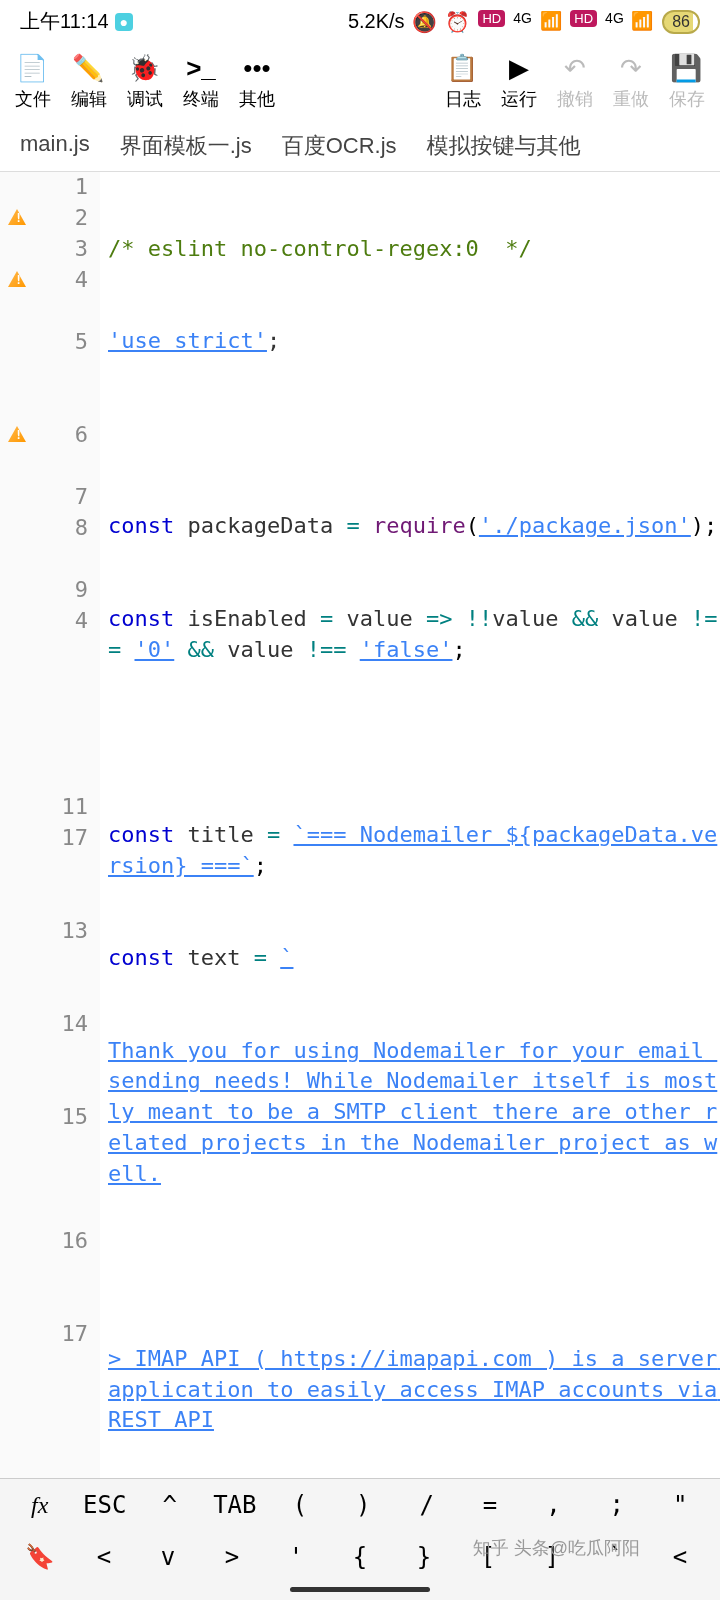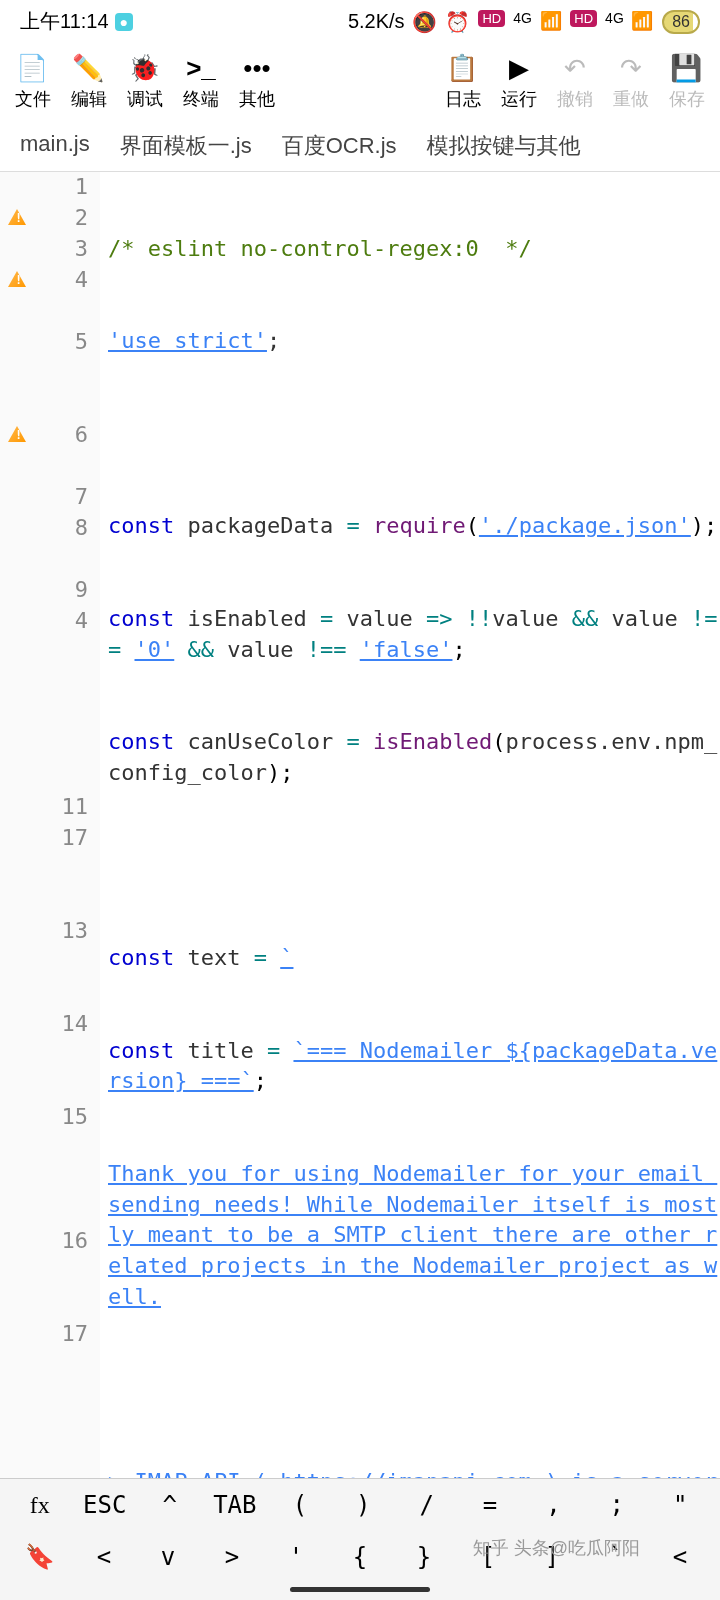--- a/index.html
+++ b/index.html
@@ -130,21 +130,21 @@
   border-top: 1px solid #ccc;
 }
 .key-row {
   display: flex;
   justify-content: space-around;
   align-items: center;
   padding: 12px 8px;
   font-size: 24px;
   font-family: monospace;
 }
-.key-row .fx { font-family: serif; }
+.key-row .fx { font-style: italic; font-family: serif; }
 .key { min-width: 40px; text-align: center; }
 .nav-indicator {
   width: 140px;
   height: 5px;
   background: #333;
   border-radius: 3px;
   margin: 4px auto 8px;
 }
 .watermark {
   position: absolute;
@@ -273,24 +273,23 @@
       <div class="gutter-line"></div>
       <div class="gutter-line"></div>
       <div class="gutter-line">17</div>
     </div>
   <div class="code">
     <div class="code-line"><span class="c-comment">/* eslint no-control-regex:0  */</span></div>
     <div class="code-line"><span class="c-string">'use strict'</span><span class="c-ident">;</span></div>
     <div class="code-line"></div>
     <div class="code-line"><span class="c-keyword">const</span> <span class="c-ident">packageData</span> <span class="c-op">=</span> <span class="c-func">require</span>(<span class="c-string">'./package.json'</span>);</div>
     <div class="code-line"><span class="c-keyword">const</span> <span class="c-ident">isEnabled</span> <span class="c-op">=</span> <span class="c-ident">value</span> <span class="c-op">=&gt;</span> <span class="c-op">!!</span><span class="c-ident">value</span> <span class="c-op">&amp;&amp;</span> <span class="c-ident">value</span> <span class="c-op">!==</span> <span class="c-string">'0'</span> <span class="c-op">&amp;&amp;</span> <span class="c-ident">value</span> <span class="c-op">!==</span> <span class="c-string">'false'</span>;</div>
-    <div class="code-line"><span class="c-keyword">const</span> <span class="c-ident">canUseColor</span> <span class="c-op">=</span> <span class="c-func">isEnabled</span>(<span class="c-ident">process.env.npm_config_color</span>);</div>
     <div class="code-line"></div>
+    <div class="code-line"><span class="c-keyword">const</span> <span class="c-ident">title</span> <span class="c-op">=</span> <span class="c-string">`=== Nodemailer ${packageData.version} ===`</span>;</div>
     <div class="code-line"><span class="c-keyword">const</span> <span class="c-ident">text</span> <span class="c-op">=</span> <span class="c-string">`</span></div>
-    <div class="code-line"><span class="c-keyword">const</span> <span class="c-ident">title</span> <span class="c-op">=</span> <span class="c-string">`=== Nodemailer ${packageData.version} ===`</span>;</div>
     <div class="code-line"><span class="c-string">Thank you for using Nodemailer for your email sending needs! While Nodemailer itself is mostly meant to be a SMTP client there are other related projects in the Nodemailer project as well.</span></div>
     <div class="code-line"></div>
     <div class="code-line"><span class="c-string">&gt; IMAP API ( https://imapapi.com ) is a server application to easily access IMAP accounts via REST API</span></div>
     
     
     
     
     
   </div>
 </div>

